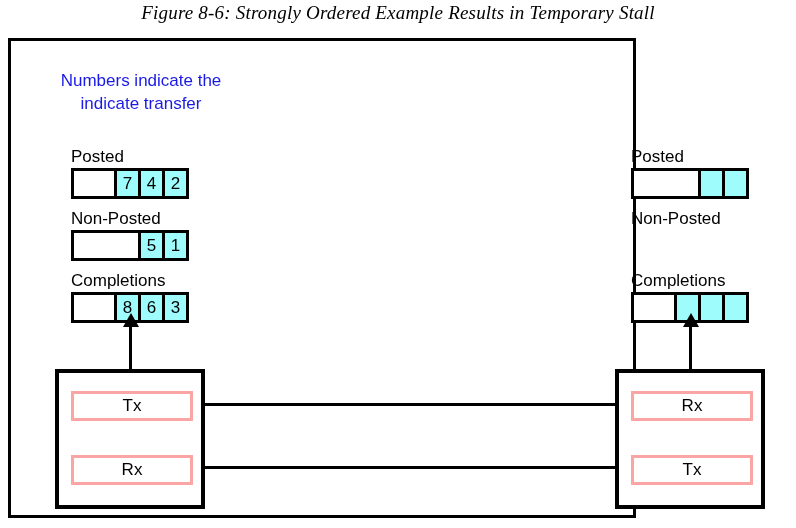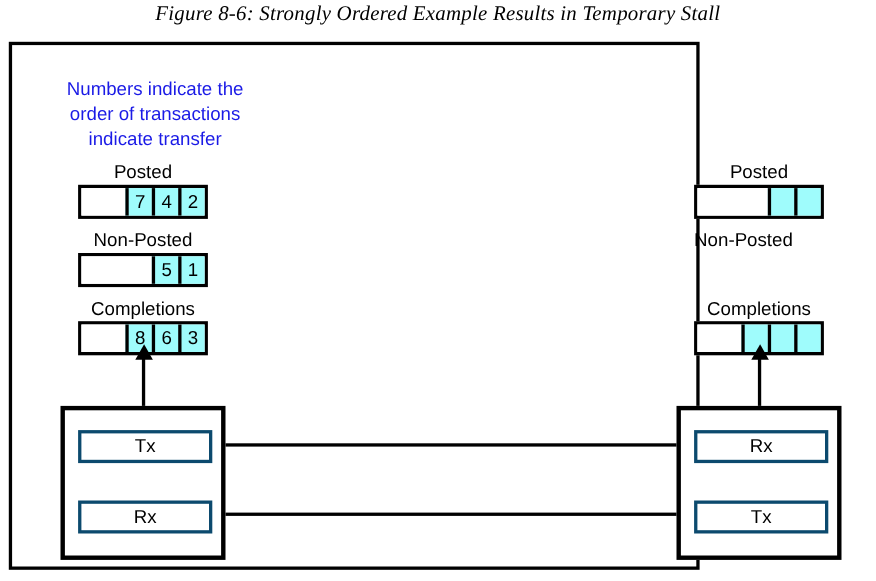--- a/index.html
+++ b/index.html
@@ -22,21 +22,21 @@
   
   #annotation{
     position:absolute;left:18px;top:28px;width:224px;
     text-align:center;color:#1a1ae6;font-size:17px;line-height:23px;
   }
   #annotation div{white-space:nowrap;}
 
   
   .queue-group{position:absolute;}
   .queue-label{
-    text-align:center;font-size:17px;color:#000;line-height:19px;
+    text-align:left;font-size:17px;color:#000;line-height:19px;
     margin-bottom:2px;white-space:nowrap;
   }
   .queue-row{
     display:flex;border:3px solid #000;background:#fff;
     box-sizing:border-box;height:31px;position:relative;
   }
   .cell{
     box-sizing:border-box;height:100%;
     display:flex;align-items:center;justify-content:center;
     font-size:17px;color:#000;line-height:1;
@@ -54,21 +54,21 @@
     padding:1px 7px 2px 7px;white-space:nowrap;
   }
 
   
   .device{
     position:absolute;border:4px solid #000;background:#fff;
     box-sizing:border-box;
   }
   .port{
     position:absolute;left:12px;width:122px;height:30px;
-    border:3px solid #0c4a6e;background:#fff;box-sizing:border-box;
+    border:3px solid #fca5a5;background:#fff;box-sizing:border-box;
     display:flex;align-items:center;justify-content:center;
     font-size:17px;color:#000;
   }
 
   
   .line-h{position:absolute;height:3px;background:#000;}
   .line-v{position:absolute;width:3px;background:#000;}
   .arrow{position:absolute;width:0;height:0;}
   .arrow-right{
     border-top:8px solid transparent;border-bottom:8px solid transparent;
@@ -85,21 +85,20 @@
 </style>
 </head>
 <body>
 
 <div id="figure-title">Figure 8-6: Strongly Ordered Example Results in Temporary Stall</div>
 
 <div id="diagram-frame">
 
   <div id="annotation">
     <div>Numbers indicate the</div>
-    <div>order of transactions</div>
     <div>indicate transfer</div>
   </div>
 
   <div class="queue-group" id="left-posted" style="left:60px;top:106px;">
     <div class="queue-label">Posted</div>
     <div class="queue-row" id="row-lp">
         <div class="cell empty" style="width: 40px;"></div>
         <div class="cell filled" style="width: 24px;">7</div>
         <div class="cell filled" style="width: 24px;">4</div>
         <div class="cell filled" style="width: 24px;">2</div>

